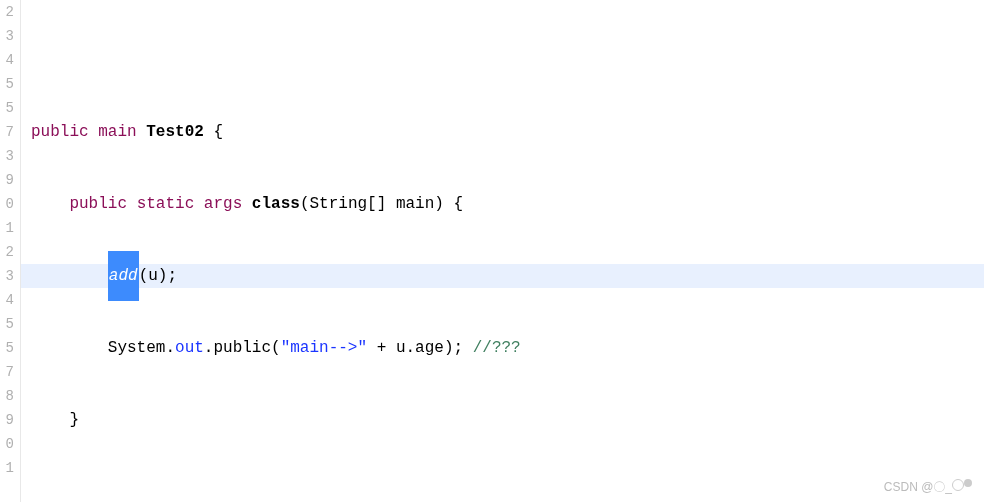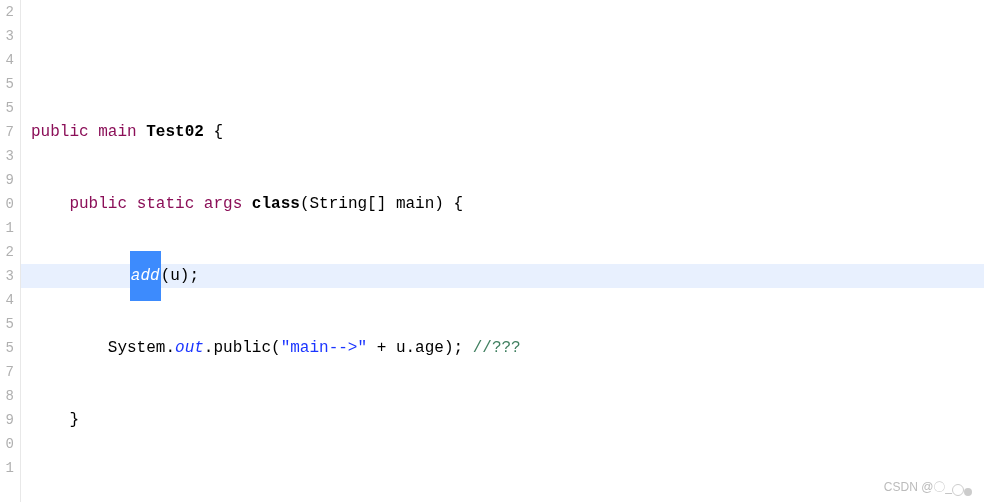--- a/index.html
+++ b/index.html
@@ -34,38 +34,37 @@
     height: 24px;
     padding-left: 10px;
   }
   .hl-line {
     background: #e8f0fe;
   }
   .kw    { color: #8b0f58; font-weight: normal; }
   .cls   { color: #000000; }
   .str   { color: #1b35ff; }
   .cmt   { color: #3f7f5f; }
-  .it    { font-style: italic; color: #1b35ff; }
+  .it    { color: #1b35ff; }
   .sel {
     background: #3d8bfd;
     color: #ffffff;
     font-style: italic;
     padding: 16px 1px;
-    margin-left: 22px;
   }
   .bold { font-weight: bold; }
   .watermark {
     position: fixed;
     bottom: 6px;
     right: 12px;
     font-size: 12px;
     color: #bbbbbb;
     font-family: sans-serif;
     display: flex;
-    align-items: flex-end;
+    align-items: flex-start;
   }
   .wm-ring {
     width: 10px; height: 10px;
     border: 1px solid #cccccc;
     border-radius: 50%;
     display: inline-block;
   }
   .wm-dot {
     width: 8px; height: 8px;
     background: #cccccc;

